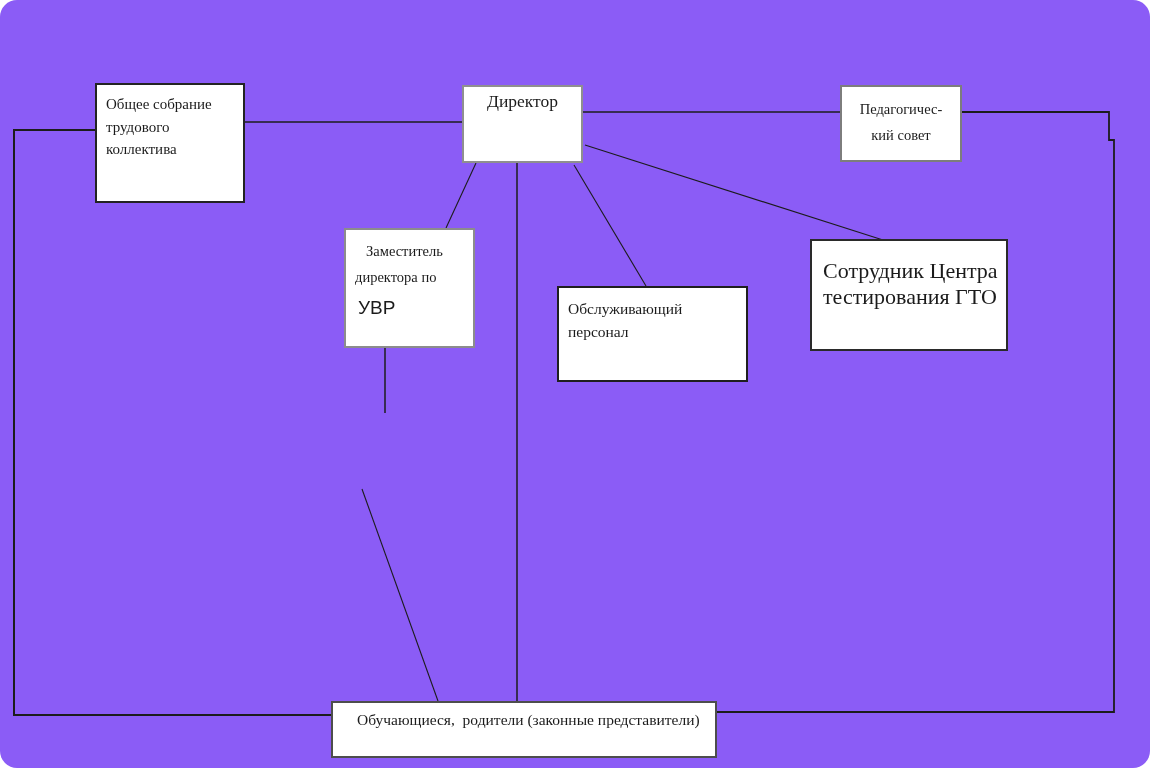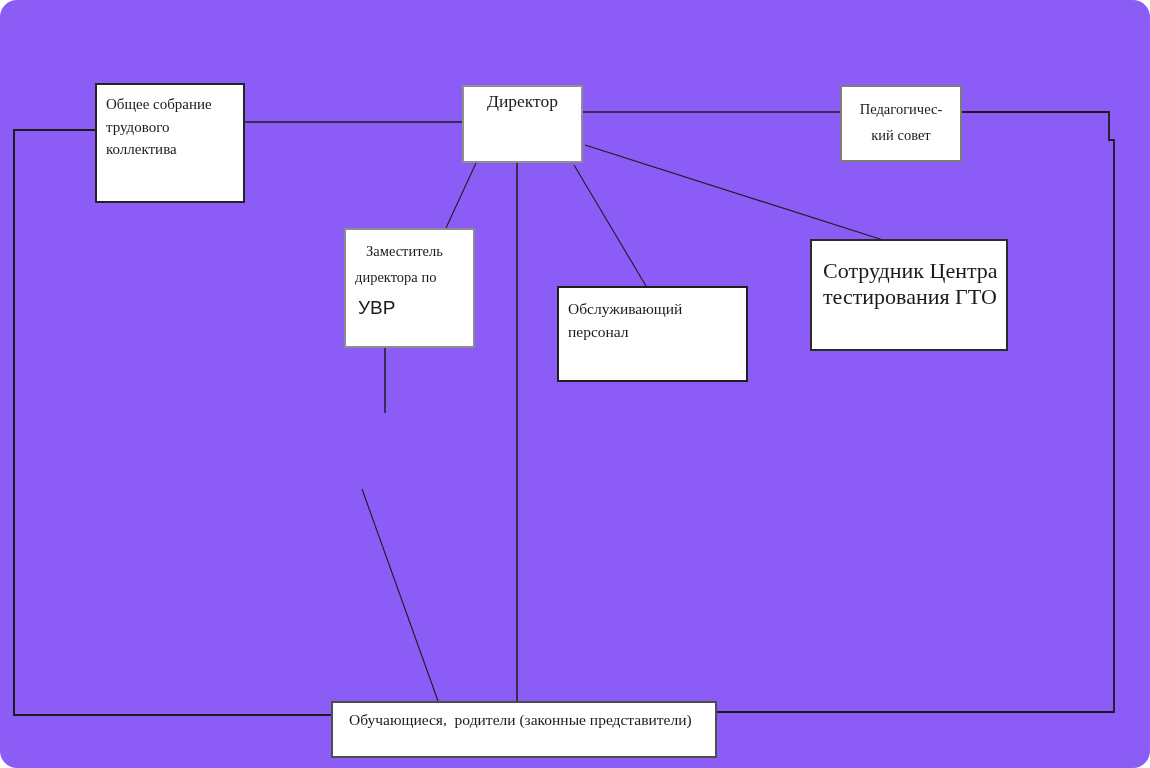--- a/index.html
+++ b/index.html
@@ -80,21 +80,21 @@
   .n-trenery {
     left: 323px; top: 413px; width: 157px; height: 76px;
     border: 2px solid #5a5a5a;
     padding-top: 7px;
     text-align: center;
     font-size: 14.5px; line-height: 33px;
   }
   .n-obuch {
     left: 331px; top: 701px; width: 386px; height: 57px;
     border: 2px solid #4d4d4d;
-    padding: 8px 4px 0 16px;
+    padding: 8px 4px 0 24px;
     font-size: 15.5px;
   }
 </style>
 </head>
 <body>
 
 <div id="canvas">
 
   <svg id="wires" viewBox="0 0 1150 768" xmlns="http://www.w3.org/2000/svg">
 

